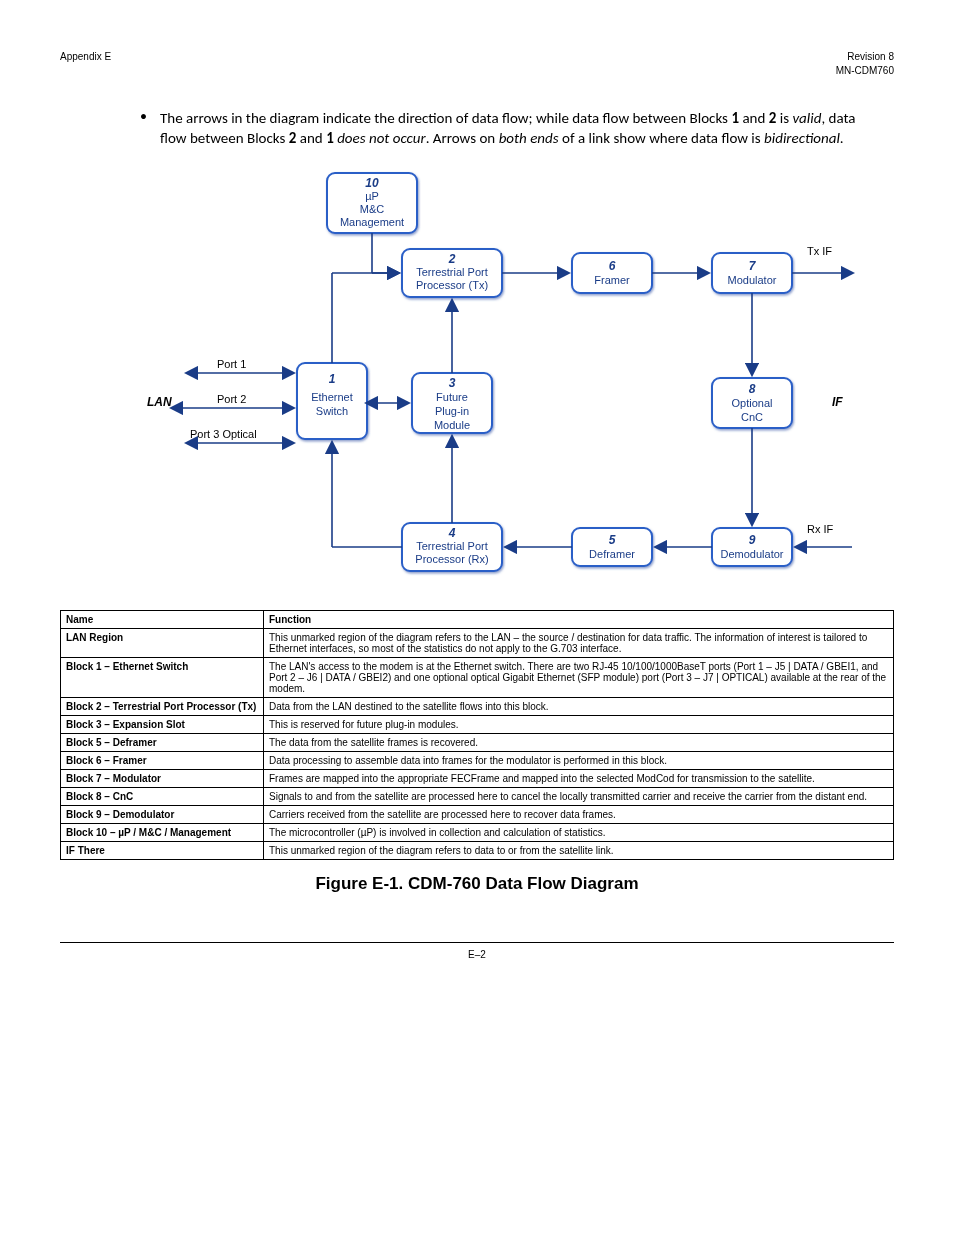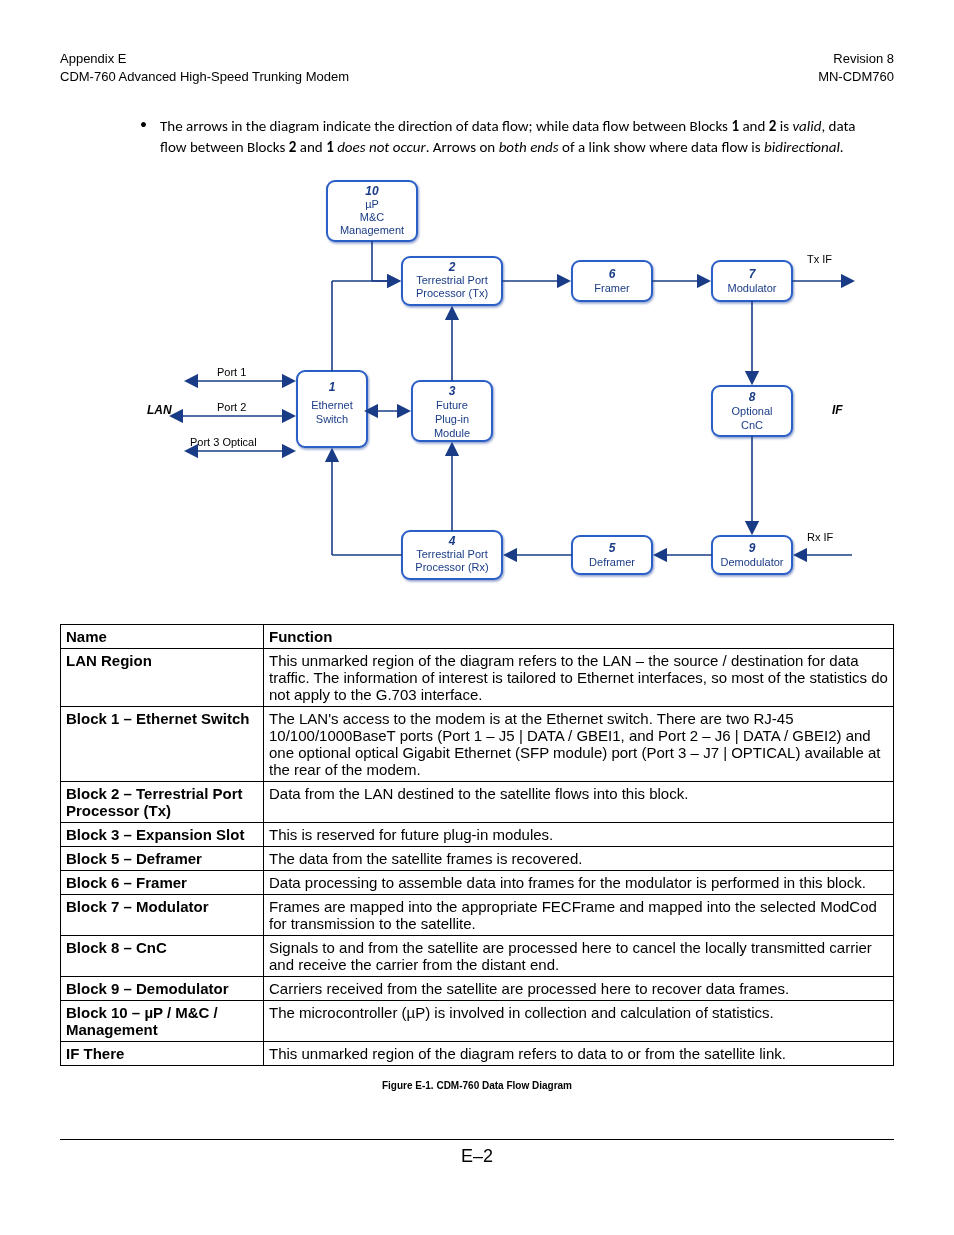--- a/index.html
+++ b/index.html
@@ -7,21 +7,21 @@
     font-size: 13px;
     color: #000;
     background: #fff;
     margin: 0;
     padding: 50px 60px 30px 60px;
     width: 834px;
   }
   .header-row {
     display: flex;
     justify-content: space-between;
-    font-size: 13px;
+    font-size: 10px;
     line-height: 1.4;
     margin-bottom: 30px;
   }
   .header-left { text-align: left; }
   .header-right { text-align: right; }
   .bullet-para {
     margin-left: 80px;
     margin-right: 10px;
     font-family: Calibri, Arial, sans-serif;
     font-size: 15px;
@@ -38,57 +38,56 @@
   .bullet-text i { font-style: italic; }
   .diagram-wrap {
     margin: 14px auto 8px auto;
     width: 770px;
   }
   svg { display: block; }
 
   table.func {
     border-collapse: collapse;
     width: 100%;
-    margin-top: 18px;
-    font-size: 15px;
+    margin-top: 12px;
+    font-size: 10px;
   }
   table.func th, table.func td {
     border: 1px solid #000;
     padding: 3px 5px;
     vertical-align: top;
     text-align: left;
   }
   table.func th {
     font-weight: bold;
     background: #fff;
   }
   .name-col { width: 192px; font-weight: bold; }
   .figure-caption {
     text-align: center;
     font-weight: bold;
-    font-size: 10px;
+    font-size: 17px;
     margin-top: 14px;
     font-family: Arial, sans-serif;
   }
   .page-num {
     text-align: center;
-    font-size: 18px;
+    font-size: 10px;
     margin-top: 48px;
     border-top: 1px solid #000;
     padding-top: 6px;
     width: 100%;
   }
 </style>
 </head>
 <body>
 
 <div class="header-row">
   <div class="header-left">
     <div>Appendix E</div>
-    <div>CDM-760 Advanced High-Speed Trunking Modem</div>
   </div>
   <div class="header-right">
     <div>Revision 8</div>
     <div>MN-CDM760</div>
   </div>
 </div>
 
 <div class="bullet-para">
   <div class="bullet-dot">•</div>
   <div class="bullet-text">

